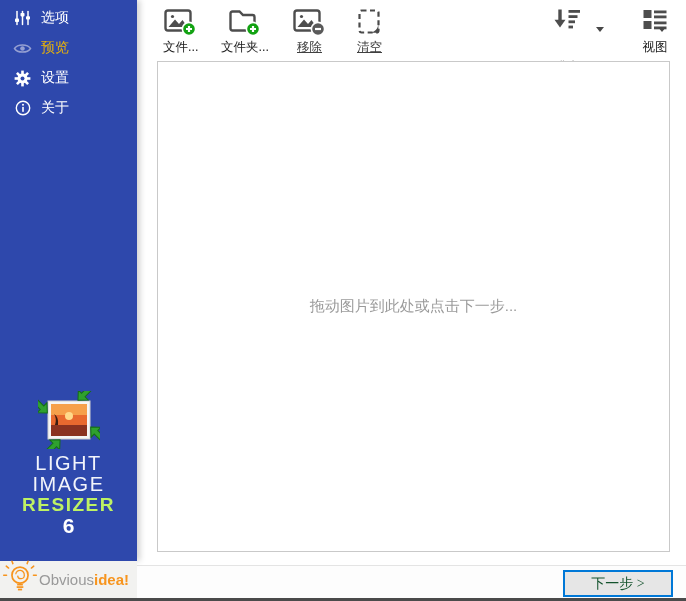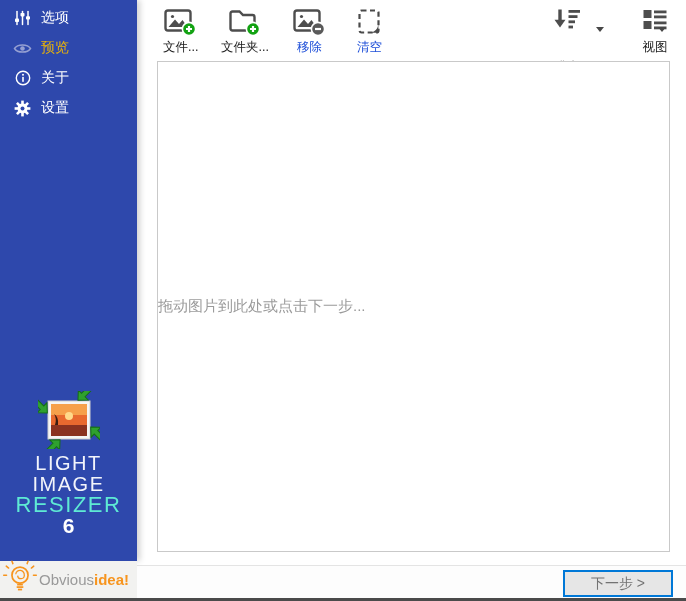--- a/index.html
+++ b/index.html
@@ -12,50 +12,50 @@
              background:#2e48ac; box-shadow:3px 0 6px rgba(0,0,0,.18); z-index:2; }
   .menu { padding-top:3px; }
   .menu-item { height:30px; display:flex; align-items:center; padding-left:13px; cursor:pointer; }
   .mi-icon { width:19px; height:18px; display:flex; align-items:center; justify-content:center; margin-right:9px; }
   .mi-label { color:#ffffff; font-size:14px; }
   .menu-item.disabled .mi-label { color:#eab308; }
 
   .app-logo { position:absolute; top:391px; left:0; width:137px; text-align:center; color:#fff; }
   .logo-img { display:inline-block; }
   .logo-line1, .logo-line2 { font-size:20px; font-weight:400; letter-spacing:1.5px; line-height:21px; color:#f2f4fb; }
-  .logo-line3 { font-size:22px; font-weight:400; letter-spacing:1.5px; line-height:19px; color:#5eead4; }
+  .logo-line3 { font-size:19px; font-weight:700; letter-spacing:1.5px; line-height:19px; color:#bef264; }
   .logo-version { font-size:21px; font-weight:700; line-height:23px; color:#ffffff; }
 
   .brand-strip { position:absolute; left:0; top:561px; width:137px; height:37px;
                  background:#f2f2f0; display:flex; align-items:center; z-index:3; cursor:pointer; }
   .bulb { margin-left:2px; }
   .brand-text { font-size:15px; margin-left:1px; white-space:nowrap; }
   .brand-gray { color:#9a9a9a; }
   .brand-orange { color:#f7941d; font-weight:700; }
 
   
   .toolbar { position:absolute; left:137px; top:0; width:549px; height:61px; background:#ffffff; }
   .tb-btn { position:absolute; top:7px; display:flex; flex-direction:column; align-items:center; cursor:pointer; }
   .tb-icon { height:31px; display:flex; align-items:flex-start; justify-content:center; }
   .tb-label { font-size:12.5px; color:#1b1b1b; margin-top:1px; white-space:nowrap; }
-  .tb-btn.disabled .tb-label { color:#1d4ed8; }
+  .tb-btn.disabled .tb-label { color:#404040;text-decoration:underline; }
   .dd-arrow { position:absolute; top:27px; width:0; height:0; cursor:pointer;
               border-left:4px solid transparent; border-right:4px solid transparent; border-top:5px solid #474747; }
 
   
   .dropzone { position:absolute; left:157px; top:61px; width:513px; height:491px;
-              background:#ffffff; border:1px solid #c9c9c9; display:flex; align-items:center; }
+              background:#ffffff; border:1px solid #c9c9c9; display:flex; align-items:center; justify-content:center; }
   .drop-hint { color:#9a9a9a; font-size:15px; }
 
   
   .footer-divider { position:absolute; left:137px; top:565px; width:549px; height:1px; background:#e4e4e4; }
   .footer-bar { position:absolute; left:137px; top:566px; width:549px; height:32px; background:#fdfdfd; }
   .next-btn { position:absolute; left:426px; top:4px; width:110px; height:27px;
-              background:#e6e6e6; border:2px solid #0078d7; font-size:14px; color:#737373;
-              font-family:Liberation Sans, sans-serif; cursor:pointer; }
+              background:#e6e6e6; border:2px solid #0078d7; font-size:14px; color:#14532d;
+              font-family:Liberation Serif, serif; cursor:pointer; }
   .window-bottom-edge { position:absolute; left:0; top:598px; width:686px; height:3px; background:#4b4b4b; z-index:4; }
 </style>
 </head>
 <body>
 
 <div id="app">
 
   <aside class="sidebar">
     <nav class="menu">
 
@@ -78,51 +78,51 @@
       </div>
 
       <div class="menu-item disabled">
         <span class="mi-icon">
           <svg width="19" height="13" viewBox="0 0 19 13">
             <path d="M1.5 6.5 C4.5 1.8 14.5 1.8 17.5 6.5 C14.5 11.2 4.5 11.2 1.5 6.5 Z" fill="none" stroke="#96a0d2" stroke-width="1.5"></path>
             <circle cx="9.5" cy="6.5" r="2.3" fill="#96a0d2"></circle>
           </svg>
         </span>
         <span class="mi-label">预览</span>
-      </div>
-
-      <div class="menu-item">
-        <span class="mi-icon">
-          <svg width="16" height="16" viewBox="0 0 16 16">
-            <circle cx="8" cy="8" r="6.7" fill="none" stroke="#ffffff" stroke-width="1.4"></circle>
-            <rect x="7.2" y="6.9" width="1.6" height="4.9" fill="#ffffff"></rect>
-            <circle cx="8" cy="4.7" r="1" fill="#ffffff"></circle>
-          </svg>
-        </span>
-        <span class="mi-label">关于</span>
       </div>
 
       <div class="menu-item">
         <span class="mi-icon">
           <svg width="17" height="17" viewBox="0 0 17 17">
             <g fill="#ffffff">
               <rect x="7.2" y="0.6" width="2.6" height="4"></rect>
               <rect x="7.2" y="0.6" width="2.6" height="4" transform="rotate(45 8.5 8.5)"></rect>
               <rect x="7.2" y="0.6" width="2.6" height="4" transform="rotate(90 8.5 8.5)"></rect>
               <rect x="7.2" y="0.6" width="2.6" height="4" transform="rotate(135 8.5 8.5)"></rect>
               <rect x="7.2" y="0.6" width="2.6" height="4" transform="rotate(180 8.5 8.5)"></rect>
               <rect x="7.2" y="0.6" width="2.6" height="4" transform="rotate(225 8.5 8.5)"></rect>
               <rect x="7.2" y="0.6" width="2.6" height="4" transform="rotate(270 8.5 8.5)"></rect>
               <rect x="7.2" y="0.6" width="2.6" height="4" transform="rotate(315 8.5 8.5)"></rect>
               <circle cx="8.5" cy="8.5" r="5"></circle>
             </g>
             <circle cx="8.5" cy="8.5" r="2" fill="#2e48ac"></circle>
           </svg>
         </span>
         <span class="mi-label">设置</span>
+      </div>
+
+      <div class="menu-item">
+        <span class="mi-icon">
+          <svg width="16" height="16" viewBox="0 0 16 16">
+            <circle cx="8" cy="8" r="6.7" fill="none" stroke="#ffffff" stroke-width="1.4"></circle>
+            <rect x="7.2" y="6.9" width="1.6" height="4.9" fill="#ffffff"></rect>
+            <circle cx="8" cy="4.7" r="1" fill="#ffffff"></circle>
+          </svg>
+        </span>
+        <span class="mi-label">关于</span>
       </div>
     </nav>
 
     <div class="app-logo">
       <span class="logo-img">
         <svg width="62" height="58" viewBox="0 0 62 58">
           <rect x="10" y="10" width="42" height="38" fill="#f5f5f5" stroke="#cfcfcf"></rect>
           <rect x="13" y="13" width="36" height="32" fill="#e8692f"></rect>
           <rect x="13" y="13" width="36" height="11" fill="#f6a04b"></rect>
           <rect x="13" y="34" width="36" height="11" fill="#8a3220"></rect>

